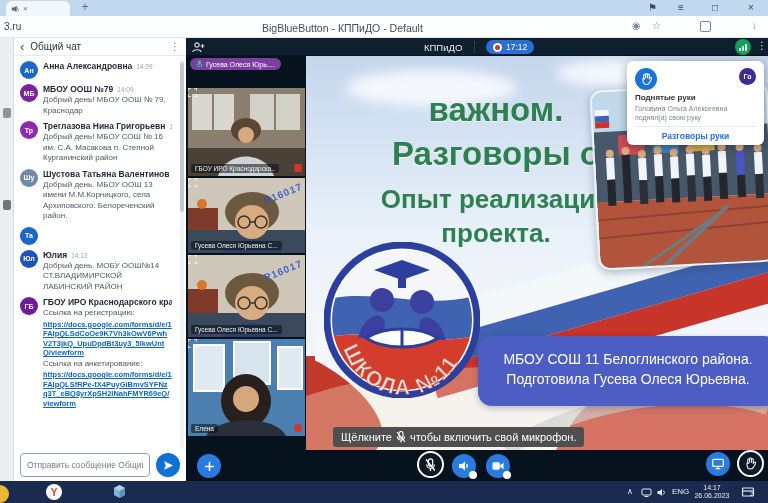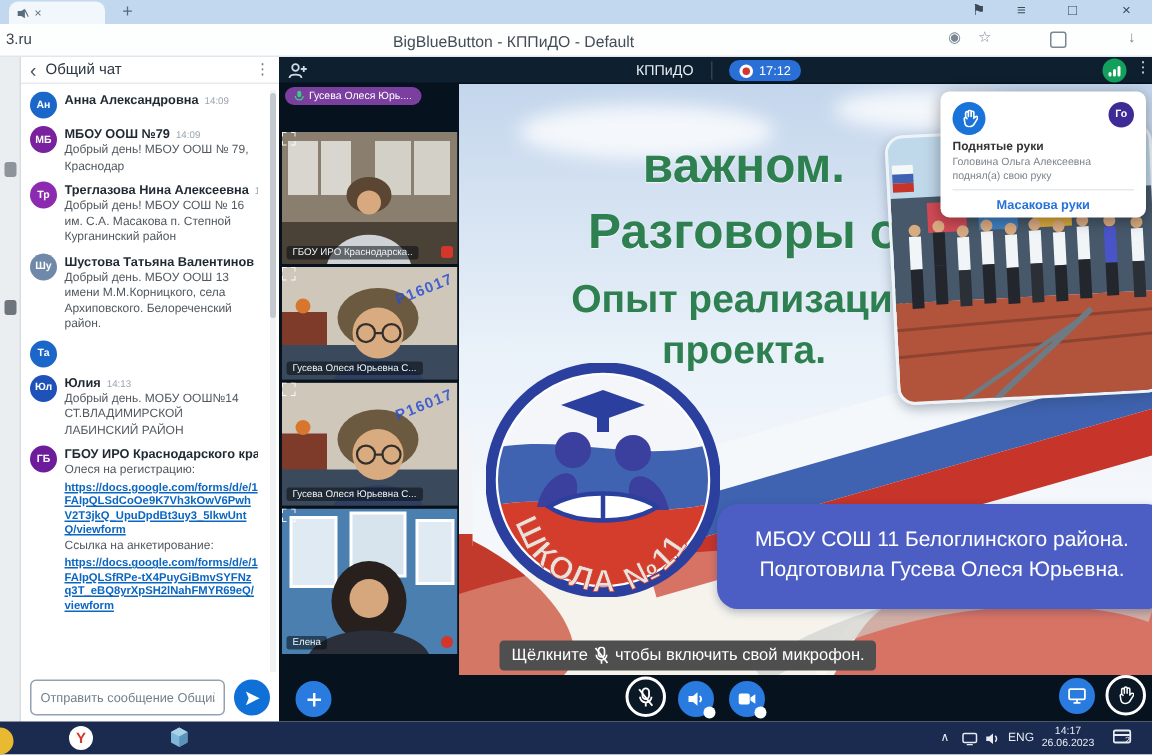--- a/index.html
+++ b/index.html
@@ -161,21 +161,21 @@
         </div>
         <div class="msg-text">
             <div class="msg-par">Добрый день! МБОУ ООШ № 79, Краснодар</div>
           </div>
       </div>
     </div>
       <div class="msg">
       <div class="avatar" style="background: rgb(140, 43, 176);">Тр</div>
       <div class="msg-body">
         <div class="msg-head">
-          <span class="msg-name">Треглазова Нина Алексеевна</span>
+          <span class="msg-name">Треглазова Нина Григорьевн</span>
           <span class="msg-time">14:09</span>
         </div>
         <div class="msg-text">
             <div class="msg-par">Добрый день! МБОУ СОШ № 16 им. С.А. Масакова п. Степной Курганинский район</div>
           </div>
       </div>
     </div>
       <div class="msg">
       <div class="avatar" style="background: rgb(113, 137, 168);">Шу</div>
       <div class="msg-body">
@@ -204,21 +204,21 @@
       </div>
     </div>
       <div class="msg">
       <div class="avatar" style="background: rgb(109, 29, 156);">ГБ</div>
       <div class="msg-body">
         <div class="msg-head">
           <span class="msg-name">ГБОУ ИРО Краснодарского края</span>
 
         </div>
         <div class="msg-text">
-            <div class="msg-par">Олеся на регистрацию:</div>
+            <div class="msg-par">Ссылка на регистрацию:</div>
             <a class="msg-link" href="#">https://docs.google.com/forms/d/e/1FAIpQLSdCoOe9K7Vh3kOwV6PwhV2T3jkQ_UpuDpdBt3uy3_5lkwUntQ/viewform</a>
             <div class="msg-par">Ссылка на анкетирование:</div>
             <a class="msg-link" href="#">https://docs.google.com/forms/d/e/1FAIpQLSfRPe-tX4PuyGiBmvSYFNzq3T_eBQ8yrXpSH2lNahFMYR69eQ/viewform</a>
           </div>
       </div>
     </div>
     </div>
   <div class="abs" id="chat-scroll"></div>
   <div class="abs" id="chat-thumb"></div>
   <div class="abs" id="chat-inputrow">
@@ -523,21 +523,21 @@
       <span id="popup-hand">
         <svg width="11" height="12" viewBox="0 0 12 13">
             <path d="M3,6 V2.5 a1,1 0 0 1 2,0 V5 M5,5 V1.5 a1,1 0 0 1 2,0 V5 M7,5 V2.2 a1,1 0 0 1 2,0 V6.5 M9,6 l1.6,-1 a1,1 0 0 1 1,1.6 L9.5,10 a4,4 0 0 1 -3.5,2.5 C3.5,12.5 2.8,11.5 2.5,10 L2,7 a1,1 0 0 1 2,-0.4" fill="none" stroke="#fff" stroke-width="1.2" stroke-linecap="round"></path>
           </svg>
       </span>
       <span id="popup-avatar">Го</span>
     </div>
     <div id="popup-title">Поднятые руки</div>
     <div id="popup-body">Головина Ольга Алексеевна поднял(а) свою руку</div>
     <div id="popup-divider"></div>
-    <div id="popup-action">Масакова руки</div>
+    <div id="popup-action">Разговоры руки</div>
   </div>
 
   <div class="abs" id="taskbar"></div>
   <div class="abs" id="tb-yellow"></div>
   <div class="abs" id="tb-yandex">Y</div>
   <svg class="abs" id="tb-cube" width="15" height="15" viewBox="0 0 15 15">
     <polygon points="7.5,1 13,4 13,11 7.5,14 2,11 2,4" fill="#7fb6d9"></polygon>
       <polygon points="7.5,1 13,4 7.5,7 2,4" fill="#a9d2e8"></polygon>
       <polygon points="7.5,7 13,4 13,11 7.5,14" fill="#5b93b8"></polygon>
   </svg>

